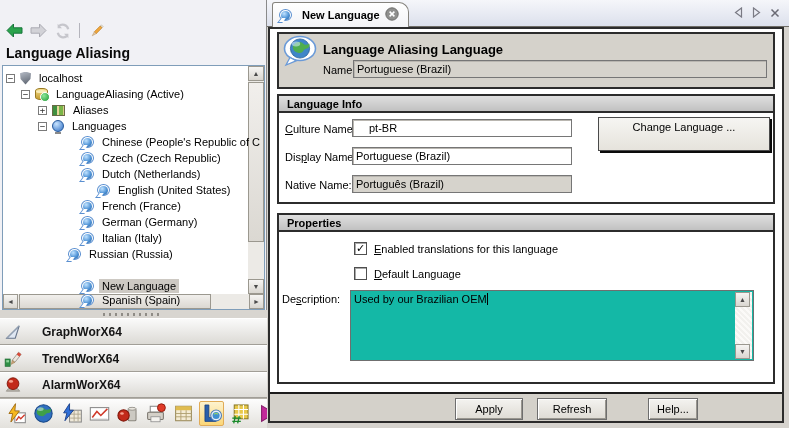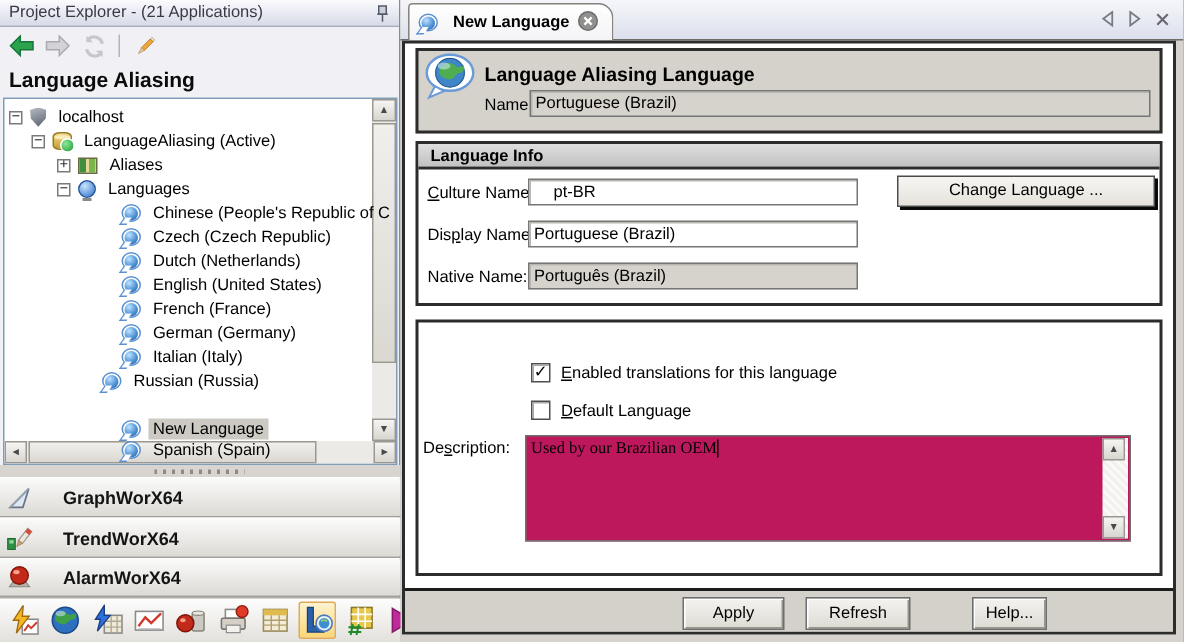--- a/index.html
+++ b/index.html
@@ -81,45 +81,35 @@
   .field.gray { background:#d6d3cc; }
   .group { position:absolute; left:7px; right:7px; border:2px solid #2c2c2c; background:#fff; }
   .ghead { height:17px; background:linear-gradient(#dfdfdf,#c1c1c1); border-bottom:2px solid #2c2c2c;
     font-weight:bold; padding:2px 0 0 8px; }
   .btn-shadow { position:absolute; background:linear-gradient(#f6f5f2,#e6e3dc); border:1px solid #4a4a4a;
     box-shadow:2px 2px 0 #0a0a0a; text-align:center; padding-top:3px; }
   .cbrow { position:absolute; left:75px; display:flex; align-items:center; gap:7px; }
   .cb { width:13px; height:13px; background:#fff; border:1px solid #4f4f4f; box-shadow:inset 1px 1px 0 #a9a9a9;
     font-size:11px; font-weight:bold; line-height:11px; text-align:center; color:#000; }
   .mn { text-decoration:underline; }
-  .desc { position:absolute; background:#be185d; border:1px solid #6f6f6f; padding:2px 20px 2px 3px;font-family:Liberation Serif, serif; }
+  .desc { position:absolute; background:#14b8a6; border:1px solid #6f6f6f; padding:2px 20px 2px 3px; }
   .caret { display:inline-block; width:1px; height:12px; background:#000; vertical-align:text-bottom; }
   .dsb { position:absolute; top:1px; bottom:1px; right:1px; width:17px;
     background:repeating-linear-gradient(45deg,#f2f1ee 0 2px,#fbfaf8 2px 4px); }
   .footer { position:absolute; left:0; right:0; bottom:0; height:29px; background:#d4d1ca; border-top:2px solid #1c1c1c; }
   .btn3d { position:absolute; top:4px; height:22px; background:linear-gradient(#f4f3f0,#dedbd4);
     border:1px solid #6e6e6e; box-shadow:inset 1px 1px 0 #fff, inset -1px -1px 0 #98958e;
     text-align:center; padding-top:4px; }
 </style>
 </head>
 <body>
 
 <div class="win">
 
   <div class="lp">
-    <div class="lp-header">
-      <span>Project Explorer - (21 Applications)</span>
-      <span class="pin">
-        <svg width="12" height="12" viewBox="0 0 11 12">
-            <rect x="3" y="1" width="5" height="5.5" fill="#ccd0da" stroke="#55596a"></rect>
-            <path d="M2 6.5h7" stroke="#55596a"></path>
-            <path d="M5.5 7v4.5" stroke="#55596a"></path>
-          </svg>
-      </span>
-    </div>
     <div class="lp-toolbar">
       <span class="tbtn">
         <svg width="17" height="15" viewBox="0 0 17 15">
             <path d="M7.5 1 L1 7.5 L7.5 14 V10.2 H16 V4.8 H7.5 Z" fill="#2aa34c" stroke="#17753a"></path>
           </svg>
       </span>
       <span class="tbtn">
         <svg width="17" height="15" viewBox="0 0 17 15">
             <path d="M9.5 1 L16 7.5 L9.5 14 V10.2 H1 V4.8 H9.5 Z" fill="#d2d2d7" stroke="#aaaab2"></path>
           </svg>
@@ -181,21 +171,21 @@
           <span class="tlabel">Czech (Czech Republic)</span>
         </div>
         <div class="trow" style="top: 68px; left: 78px;">
           <span class="ti ti-language-bubble"></span>
           <span class="tlabel">Chinese (People's Republic of C</span>
         </div>
         <div class="trow" style="top: 100px; left: 78px;">
           <span class="ti ti-language-bubble"></span>
           <span class="tlabel">Dutch (Netherlands)</span>
         </div>
-        <div class="trow" style="top: 116px; left: 78px;">
+        <div class="trow" style="top: 116px; left: 94px;">
           <span class="ti ti-language-bubble"></span>
           <span class="tlabel">English (United States)</span>
         </div>
         <div class="trow" style="top: 132px; left: 78px;">
           <span class="ti ti-language-bubble"></span>
           <span class="tlabel">French (France)</span>
         </div>
         <div class="trow" style="top: 148px; left: 78px;">
           <span class="ti ti-language-bubble"></span>
           <span class="tlabel">German (Germany)</span>
@@ -374,28 +364,29 @@
         </span>
         <span class="hdr-title">Language Aliasing Language</span>
         <span class="lbl" style="left:44px;top:30px;">Name:</span>
         <div class="field gray" style="left:74px;top:26px;right:6px;">Portuguese (Brazil)</div>
       </div>
 
       <div class="group" style="top:65px;height:110px;">
         <div class="ghead">Language Info</div>
         <span class="lbl" style="left:6px;top:27px;"><span class="pre"></span><span class="mn">C</span><span>ulture Name:</span></span>
         <div class="field" style="left:73px;top:23px;width:220px;padding-left:16px;">pt-BR</div>
-        <div class="btn-shadow" style="left:319px;top:21px;width:172px;height:21px;">Change Language ...</div>
+        <div class="btn-shadow" style="left:319px;top:21px;width:172px;height:34px;">Change Language ...</div>
         <span class="lbl" style="left:6px;top:55px;"><span>Dis</span><span class="mn">p</span><span>lay Name:</span></span>
         <div class="field" style="left:73px;top:51px;width:220px;">Portuguese (Brazil)</div>
         <span class="lbl" style="left:6px;top:83px;">Native Name:</span>
         <div class="field gray" style="left:73px;top:79px;width:220px;">Português (Brazil)</div>
       </div>
 
       <div class="group" style="top:184px;height:171px;">
+        <div class="ghead">Properties</div>
         <div class="cbrow" style="top:27px;">
           <span class="cb">✓</span>
           <span><span></span><span class="mn">E</span><span>nabled translations for this language</span></span>
         </div>
         <div class="cbrow" style="top:52px;">
           <span class="cb"></span>
           <span><span></span><span class="mn">D</span><span>efault Language</span></span>
         </div>
         <span class="lbl" style="left:3px;top:78px;"><span>De</span><span class="mn">s</span><span>cription:</span></span>
         <div class="desc" style="left:71px;top:75px;width:404px;height:71px;">

